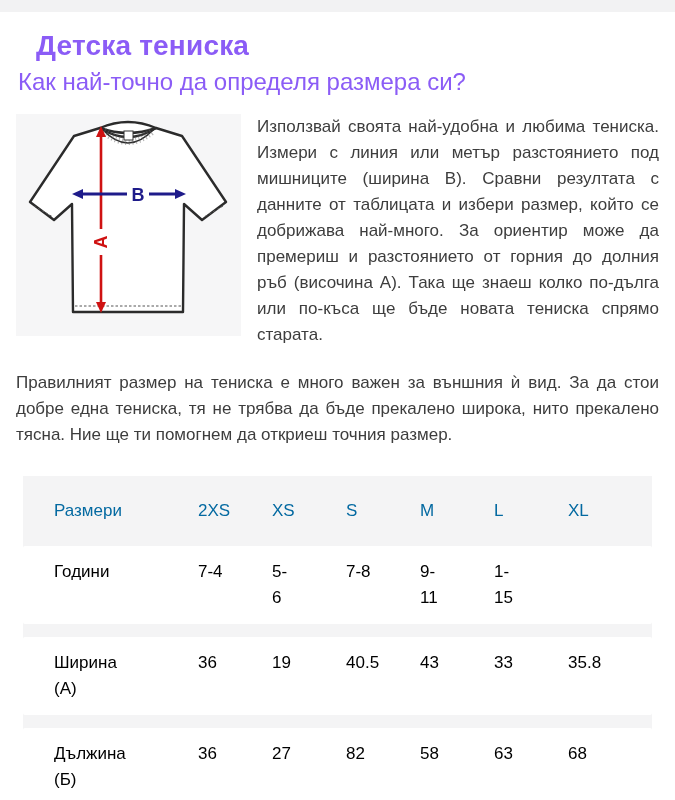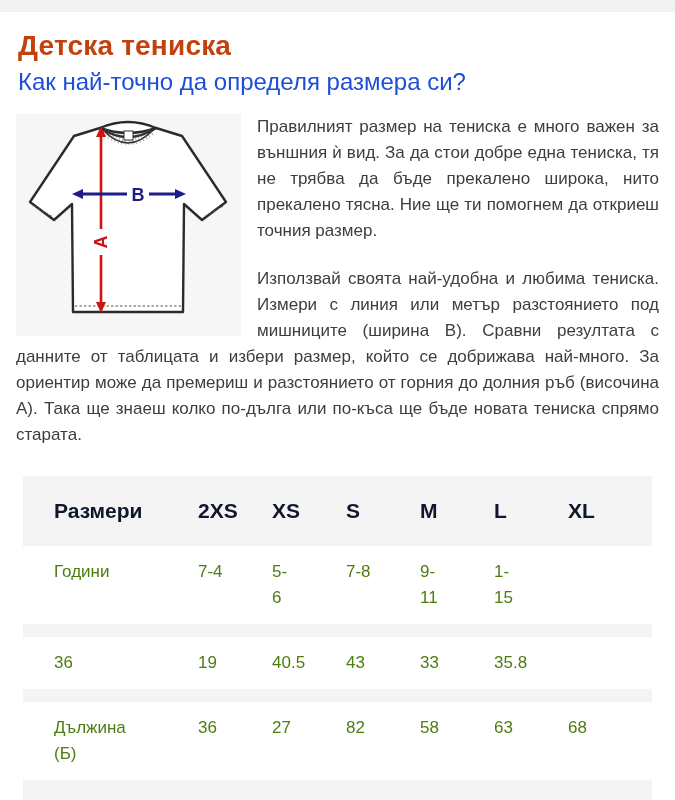--- a/index.html
+++ b/index.html
@@ -5,28 +5,28 @@
   html,body{margin:0;padding:0;}
   body{
     width:675px;height:800px;overflow:hidden;
     background:#ffffff;
     font-family:"Liberation Sans","DejaVu Sans",sans-serif;
     -webkit-font-smoothing:antialiased;
   }
   .top-strip{width:675px;height:12px;background:#f2f2f3;}
   .main{padding:0 16px;}
   .page-title{
-    margin:18px 0 6px 2px;
+    margin:18px 0 6px 20px;
     font-size:28px;line-height:32px;font-weight:600;
-    color:#c2410c;letter-spacing:.2px;
+    color:#8b5cf6;letter-spacing:.2px;
   }
   .page-subtitle{
     margin:0 0 18px 2px;
     font-size:24px;line-height:28px;font-weight:400;
-    color:#1d4ed8;
+    color:#8b5cf6;
   }
   .content{overflow:visible;}
   .content::after{content:"";display:block;clear:both;}
   .diagram{
     float:left;width:225px;height:222px;
     background:#f6f6f7;margin:0 16px 4px 0;
   }
   .diagram svg{display:block;}
   .intro{
     margin:0 0 22px 0;
@@ -40,27 +40,27 @@
     padding:0 0 40px 0;
   }
   .trow{
     display:grid;
     grid-template-columns:144px repeat(6,1fr);
     padding-left:31px;padding-right:10px;
     align-items:start;
   }
   .thead{
     height:70px;align-items:center;
-    font-size:21px;font-weight:700;color:#0f172a;
+    font-size:17px;font-weight:400;color:#0369a1;
   }
   .tbody-row{
     background:#ffffff;border-radius:2px;
     padding-top:13px;padding-bottom:13px;
     margin-bottom:13px;
-    font-size:17px;line-height:26px;color:#4d7c0f;
+    font-size:17px;line-height:26px;color:#000000;
   }
   .tbody-row:last-child{margin-bottom:0;}
   .cell{white-space:pre-line;}
 </style>
 </head>
 <body>
 
 <div class="top-strip"></div>
 
 <div class="main">
@@ -100,22 +100,22 @@
         <g>
           <line x1="64" y1="80" x2="162" y2="80" stroke="#1e1b8a" stroke-width="3"></line>
           <polygon points="56,80 67,75 67,85" fill="#1e1b8a"></polygon>
           <polygon points="170,80 159,75 159,85" fill="#1e1b8a"></polygon>
           <rect x="111" y="69" width="22" height="22" fill="#ffffff"></rect>
           <text x="122" y="87" text-anchor="middle" font-family="Liberation Sans, DejaVu Sans, sans-serif" font-size="18" font-weight="bold" fill="#1e1b8a">B</text>
         </g>
       </svg>
     </div>
 
+    <p class="intro">Използвай своята най-удобна и любима тениска. Измери с линия или метър разстоянието под мишниците (ширина B). Сравни резултата с данните от таблицата и избери размер, който се добрижава най-много. За ориентир може да премериш и разстоянието от горния до долния ръб (височина А). Така ще знаеш колко по-дълга или по-къса ще бъде новата тениска спрямо старата.</p>
     <p class="intro">Правилният размер на тениска е много важен за външния ѝ вид. За да стои добре една тениска, тя не трябва да бъде прекалено широка, нито прекалено тясна. Ние ще ти помогнем да откриеш точния размер.</p>
-    <p class="intro">Използвай своята най-удобна и любима тениска. Измери с линия или метър разстоянието под мишниците (ширина B). Сравни резултата с данните от таблицата и избери размер, който се добрижава най-много. За ориентир може да премериш и разстоянието от горния до долния ръб (височина А). Така ще знаеш колко по-дълга или по-къса ще бъде новата тениска спрямо старата.</p>
 
   </div>
 
   <div class="table-wrap">
 
     <div class="trow thead">
       <div class="cell">Размери</div>
       <div class="cell">2XS</div>
       <div class="cell">XS</div>
       <div class="cell">S</div>
@@ -130,20 +130,22 @@
       <div class="cell">5-
 6</div>
       <div class="cell">7-8</div>
       <div class="cell">9-
 11</div>
       <div class="cell">1-
 15</div>
     </div>
 
     <div class="trow tbody-row">
+      <div class="cell">Ширина
+(А)</div>
       <div class="cell">36</div>
       <div class="cell">19</div>
       <div class="cell">40.5</div>
       <div class="cell">43</div>
       <div class="cell">33</div>
       <div class="cell">35.8</div>
     </div>
 
     <div class="trow tbody-row">
       <div class="cell">Дължина

